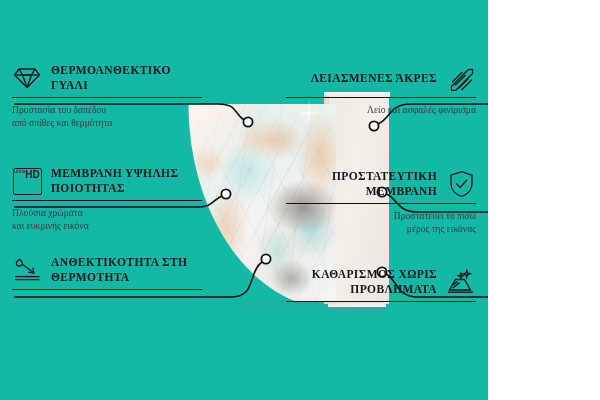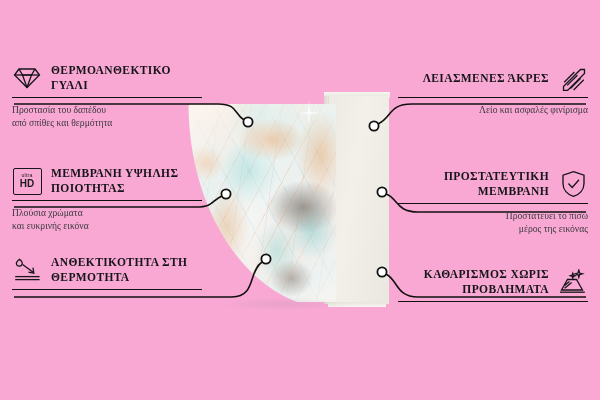--- a/index.html
+++ b/index.html
@@ -8,23 +8,23 @@
   }
   body {
     width: 600px;
     height: 400px;
     background: #ffffff;
     font-family: "Liberation Serif", serif;
     overflow: hidden;
   }
   #stage {
     position: relative;
-    width: 600px;
+    width: 488px;
     height: 400px;
-    background: #f9a8d4;
+    background: #14b8a6;
     overflow: hidden;
   }
 
   
   #product-photo {
     position: absolute;
     left: 168px;
     top: 88px;
     width: 236px;
     height: 236px;
@@ -190,22 +190,21 @@
     white-space: pre-line;
   }
 
   
   .ico-hd {
     width: 27px;
     height: 25px;
     border: 1.6px solid #15151a;
     border-radius: 2px;
     display: flex;
-    flex-direction: column;
-    align-items: center;
+    flex-direction: row;
     justify-content: center;
     line-height: 1;
     font-family: "Liberation Sans", sans-serif;
   }
   .ico-hd .u { font-size: 5.2px; letter-spacing: 0.2px; }
   .ico-hd .d { font-size: 10px; font-weight: bold; margin-top: 1px; }
 </style>
 </head>
 <body>
 

